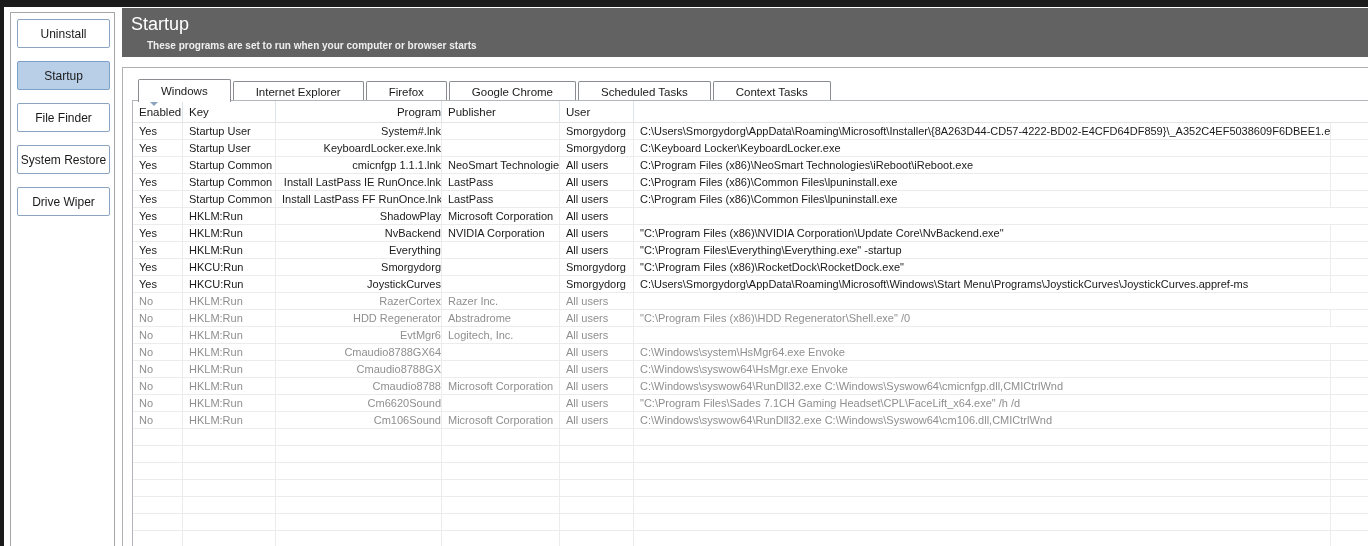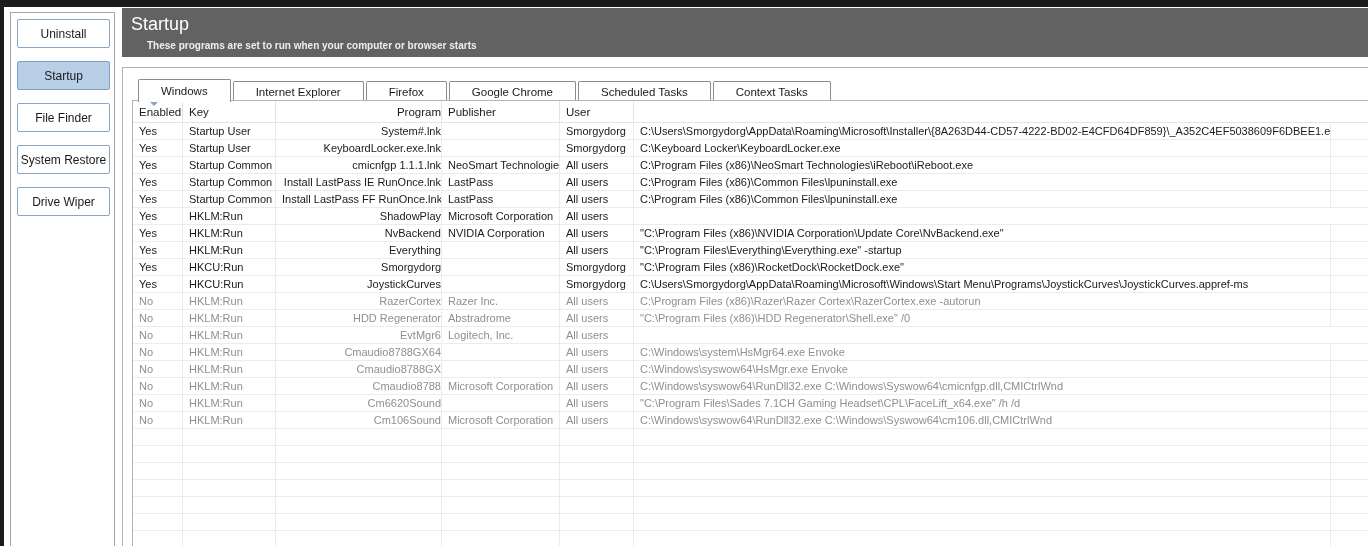--- a/index.html
+++ b/index.html
@@ -190,21 +190,20 @@
             <div class="cell col-user">Smorgydorg</div>
             <div class="cell col-file">C:\Users\Smorgydorg\AppData\Roaming\Microsoft\Windows\Start Menu\Programs\JoystickCurves\JoystickCurves.appref-ms</div>
             <div class="cell col-extra"></div>
           </div>
           <div class="trow off">
             <div class="cell col-enabled">No</div>
             <div class="cell col-key">HKLM:Run</div>
             <div class="cell col-program">RazerCortex</div>
             <div class="cell col-publisher">Razer Inc.</div>
             <div class="cell col-user">All users</div>
-            <div class="cell col-file">C:\Program Files (x86)\Razer\Razer Cortex\RazerCortex.exe -autorun</div>
             <div class="cell col-extra"></div>
           </div>
           <div class="trow off">
             <div class="cell col-enabled">No</div>
             <div class="cell col-key">HKLM:Run</div>
             <div class="cell col-program">HDD Regenerator</div>
             <div class="cell col-publisher">Abstradrome</div>
             <div class="cell col-user">All users</div>
             <div class="cell col-file">"C:\Program Files (x86)\HDD Regenerator\Shell.exe" /0</div>
             <div class="cell col-extra"></div>

